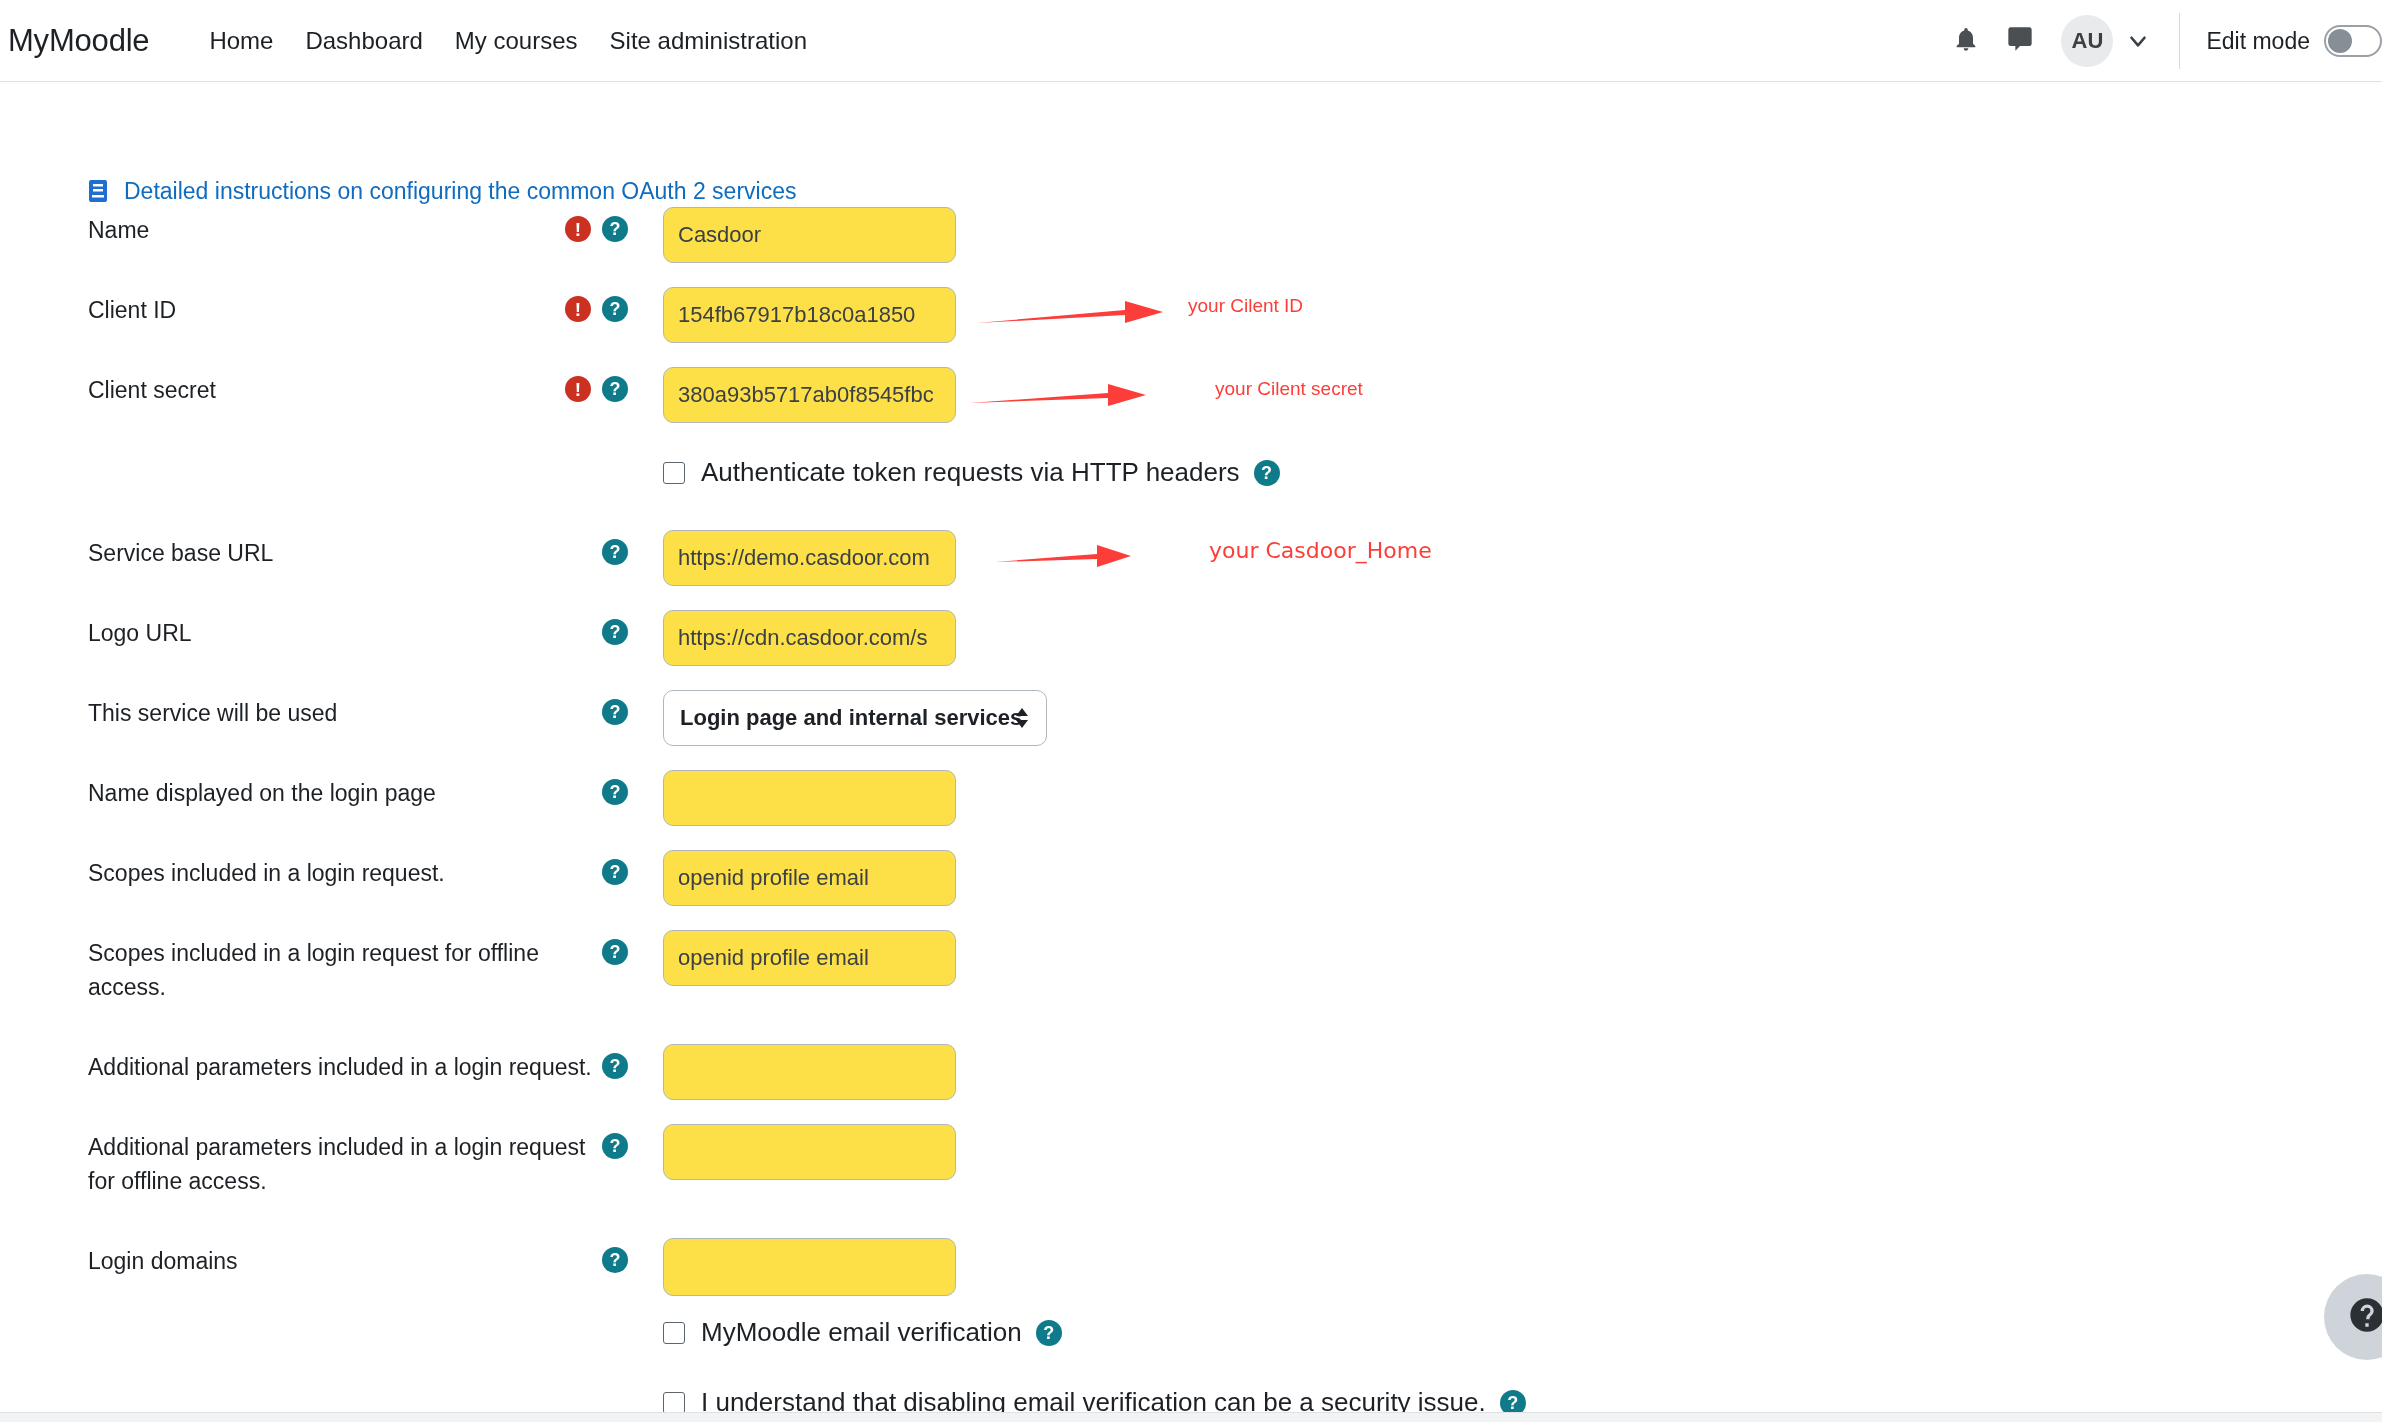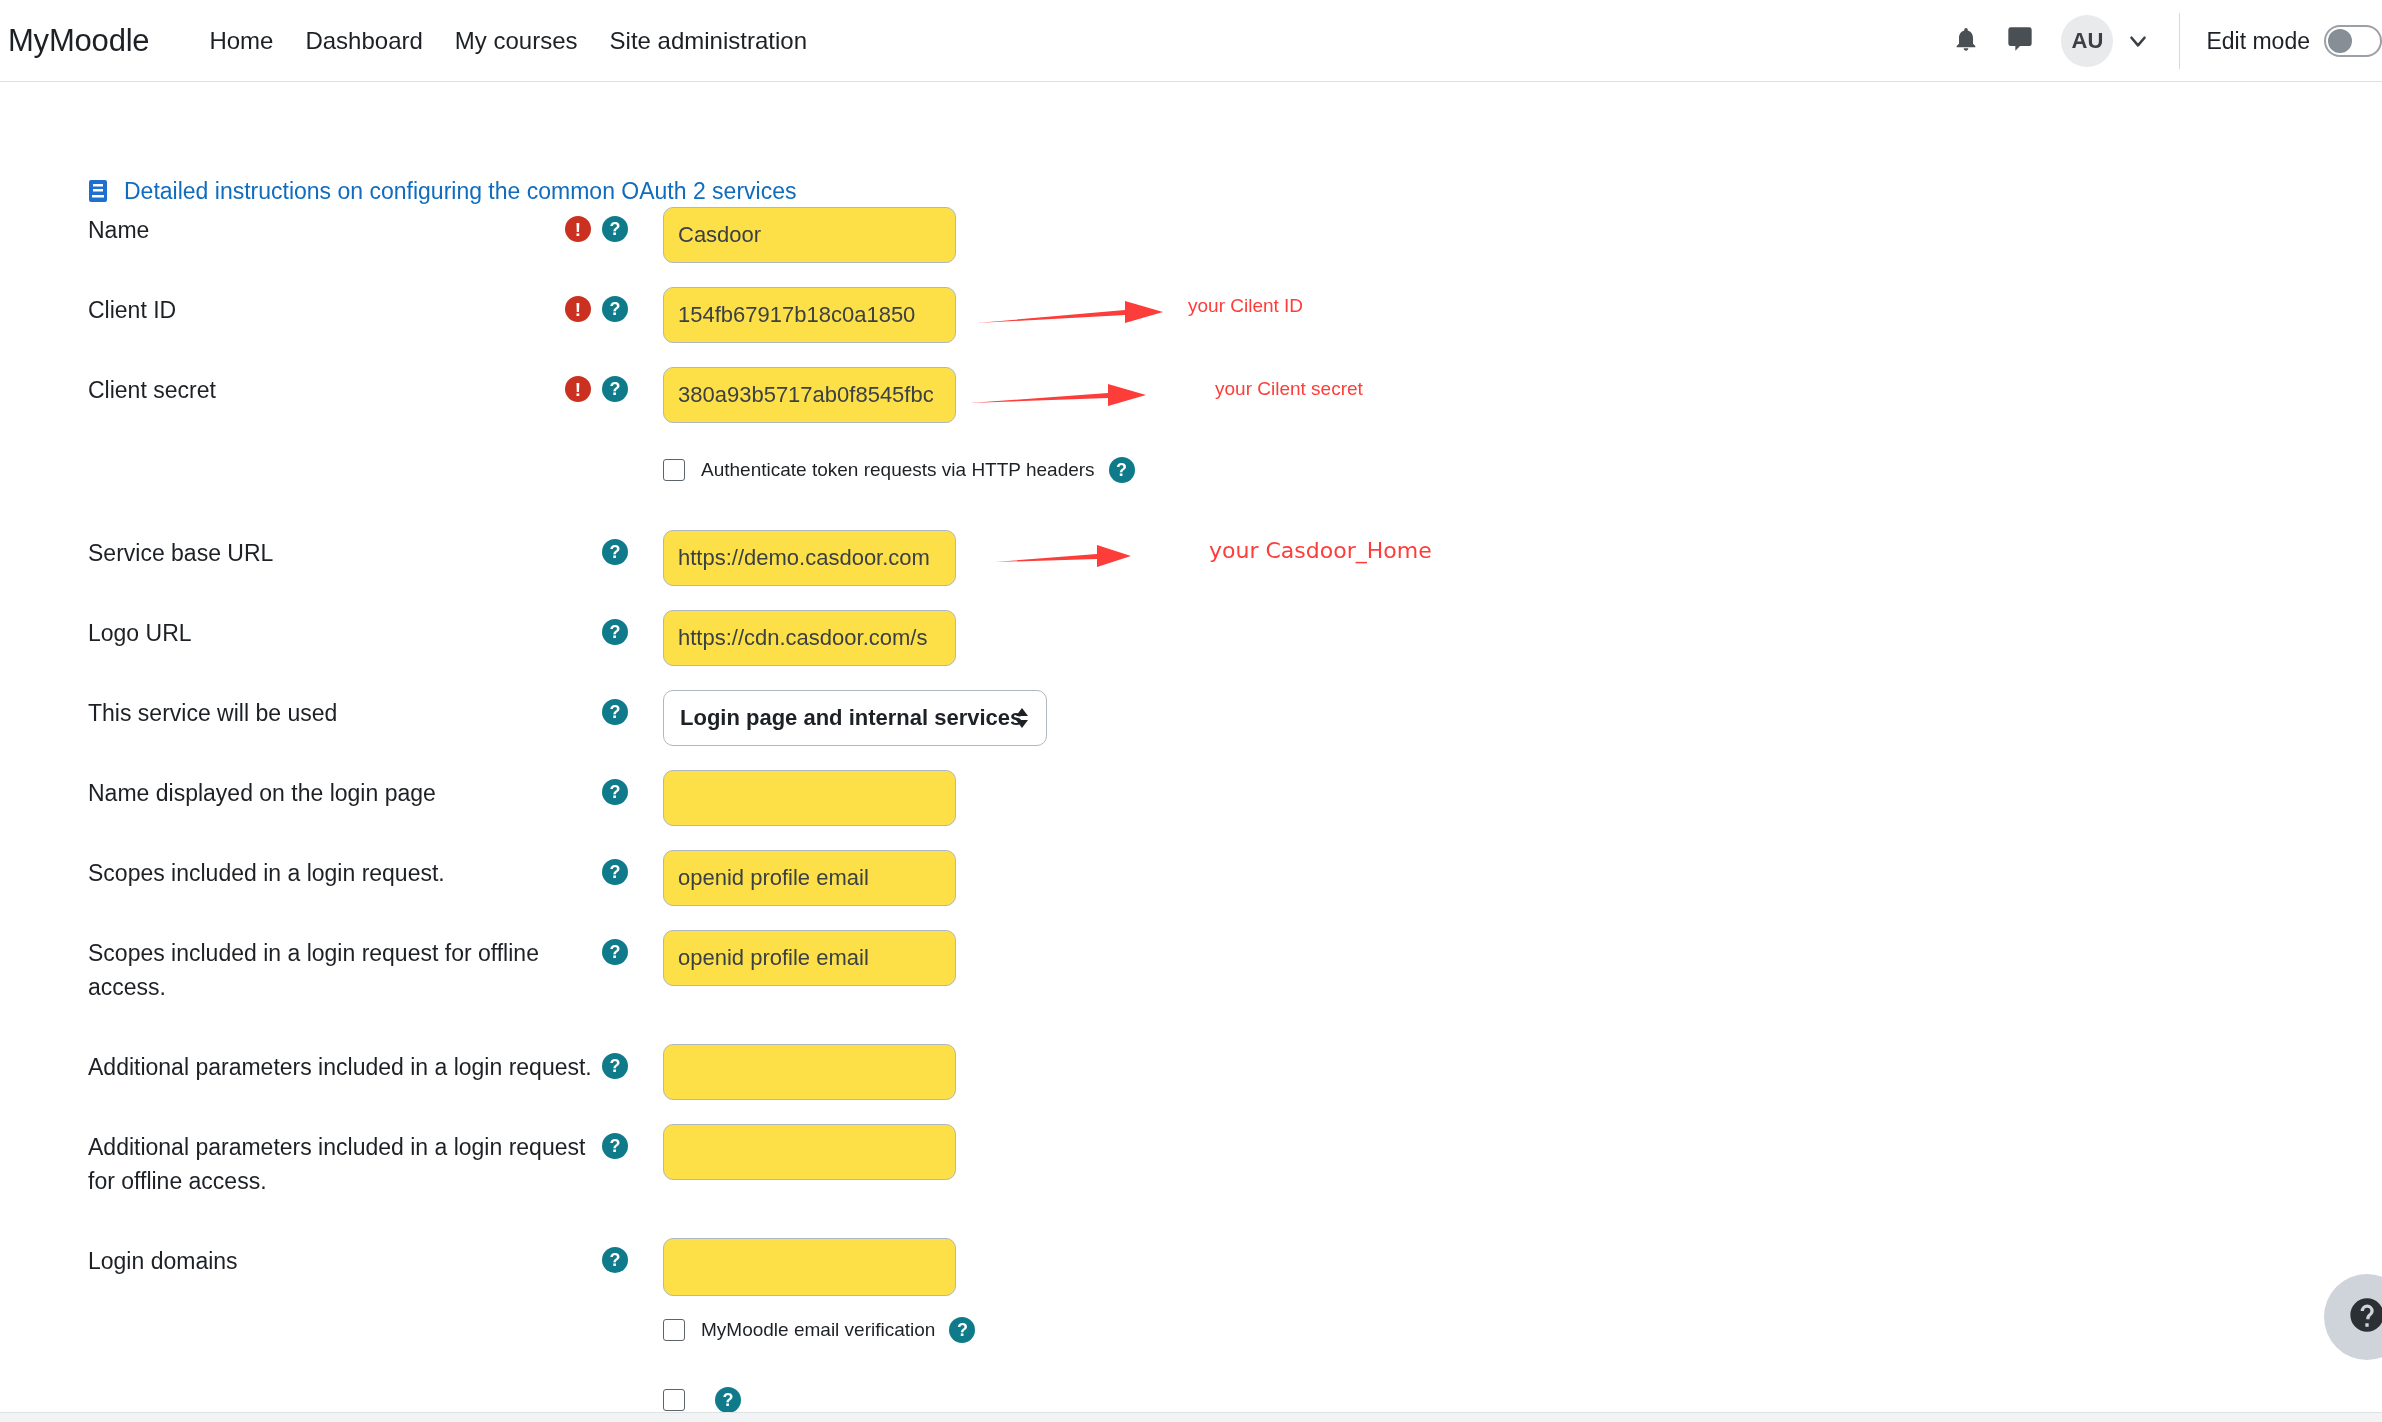--- a/index.html
+++ b/index.html
@@ -211,21 +211,21 @@
   .cbox {
     width: 22px; height: 22px;
     border: 1.5px solid #5c646c;
     border-radius: 3px;
     background: #fff;
     margin-right: 16px;
     flex: none;
     cursor: pointer;
   }
   .cblabel {
-    font-size: 19px;
+    font-size: 26px;
     color: #1d2125;
     white-space: nowrap;
   }
 
   
   .annot {
     position: absolute;
     color: #fc3d39;
     font-size: 19px;
     white-space: nowrap;
@@ -421,20 +421,21 @@
     </div>
 
     <div class="cbrow" style="left:663px; top:1235px;">
       <div class="cbox"></div>
       <span class="cblabel">MyMoodle email verification</span>
       <span class="help-icon inline">?</span>
     </div>
 
     <div class="cbrow" style="left:663px; top:1305px;">
       <div class="cbox"></div>
+      <span class="cblabel">I understand that disabling email verification can be a security issue.</span>
       <span class="help-icon inline">?</span>
     </div>
 
   </div>
 
   <div class="float-help">
     <span>
       <svg width="40" height="40" viewBox="0 0 24 24" fill="#2b3035">
         <path d="M12 2a10 10 0 1 0 0 20 10 10 0 0 0 0-20zm1 17h-2v-2h2v2zm1.6-6.7c-.6.6-1.1 1-1.1 2.2h-2c0-1.7.7-2.5 1.5-3.2.6-.6 1-1 1-1.7a1.9 1.9 0 0 0-3.8 0H8.2a3.9 3.9 0 1 1 7.8 0c0 1.2-.6 1.9-1.4 2.7z"></path>
       </svg>

